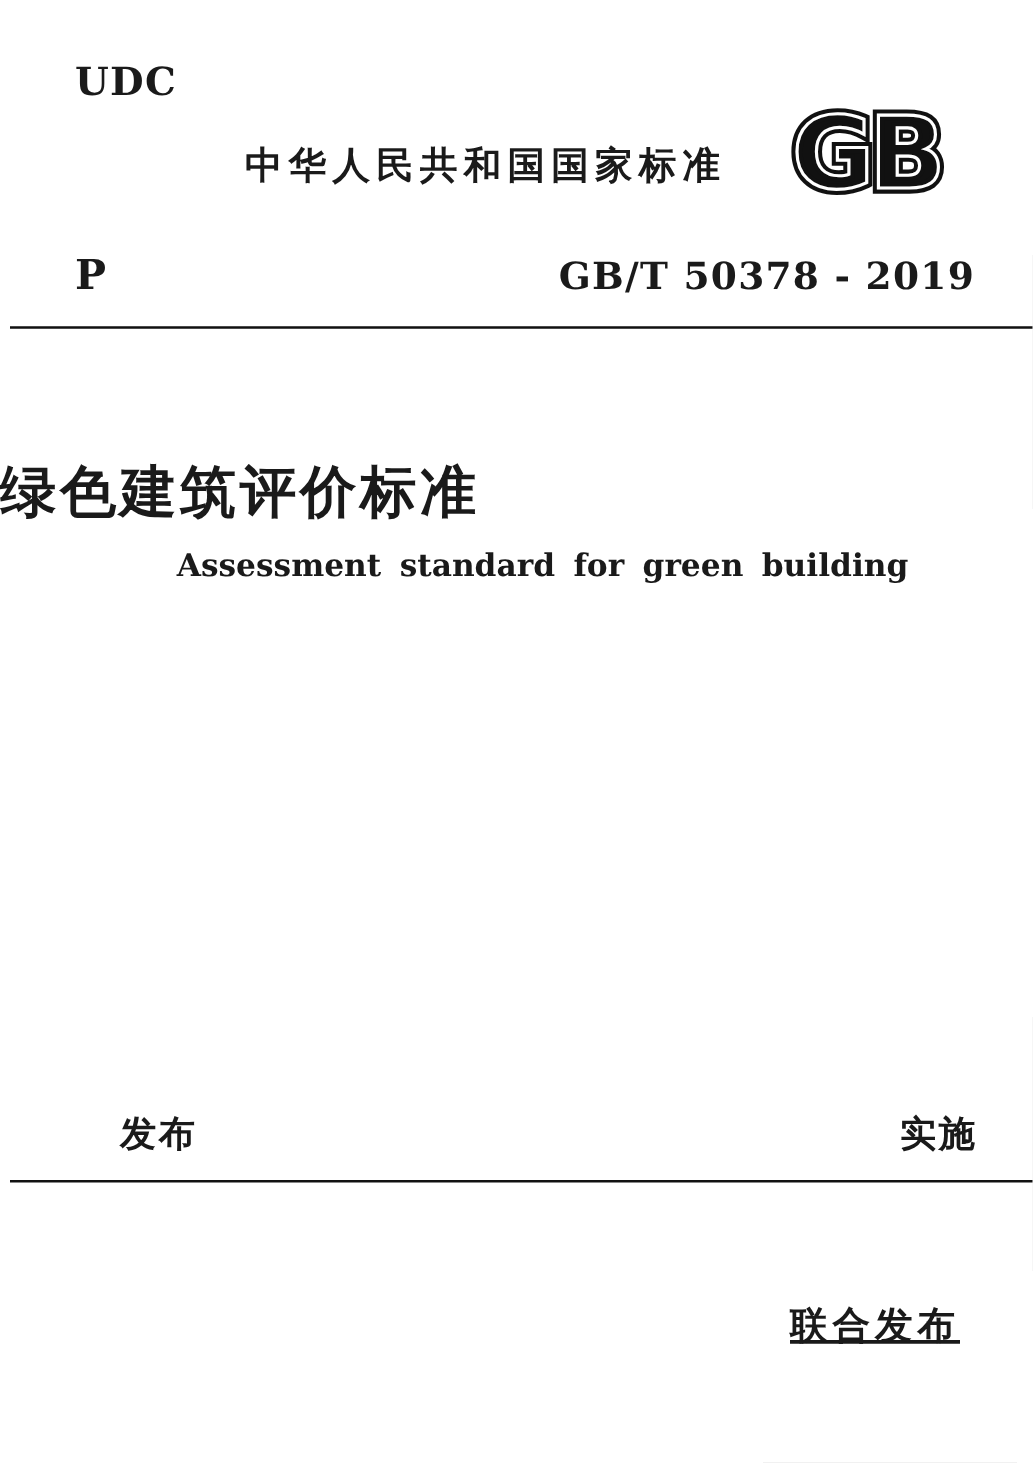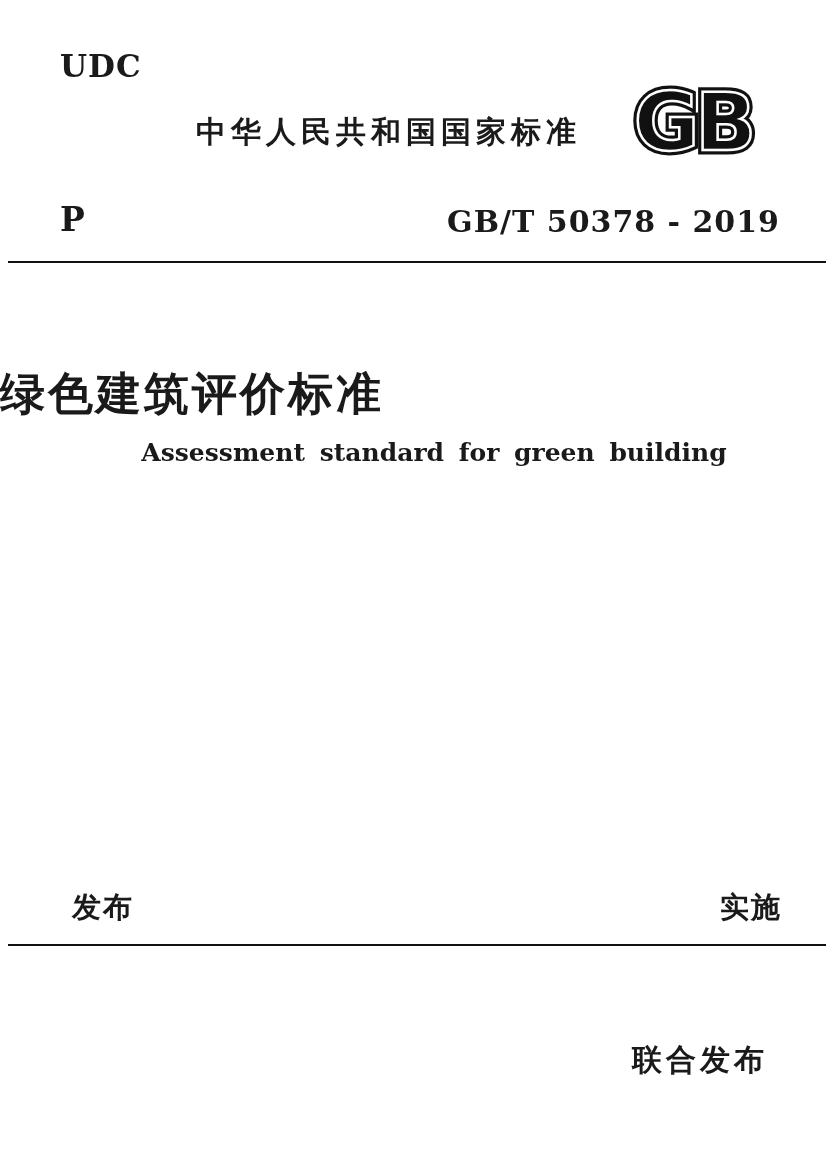--- a/index.html
+++ b/index.html
@@ -111,21 +111,21 @@
   .date-value {
     font-family: "DejaVu Serif", "Liberation Serif", serif;
     font-weight: bold;
     font-size: 31px;
     white-space: nowrap;
   }
   .date-label {
     font-family: "Liberation Sans", sans-serif;
     font-weight: bold;
     font-size: 29px;
-    margin-left: 12px;
+    margin-left: 36px;
     letter-spacing: 2px;
     white-space: nowrap;
   }
   .publisher-block {
     position: absolute;
     left: 60px;
     top: 1014px;
     width: 548px;
   }
   .pub-line {
@@ -142,20 +142,21 @@
   }
   .joint-label {
     position: absolute;
     left: 632px;
     top: 1040px;
     font-family: "Liberation Sans", sans-serif;
     font-weight: bold;
     font-size: 30px;
     letter-spacing: 4px;
     white-space: nowrap;
+    text-decoration: underline;
   }
 </style>
 </head>
 <body>
 
 <div class="page">
 
   <div class="udc">UDC</div>
 
   <div class="std-heading">中华人民共和国国家标准</div>

